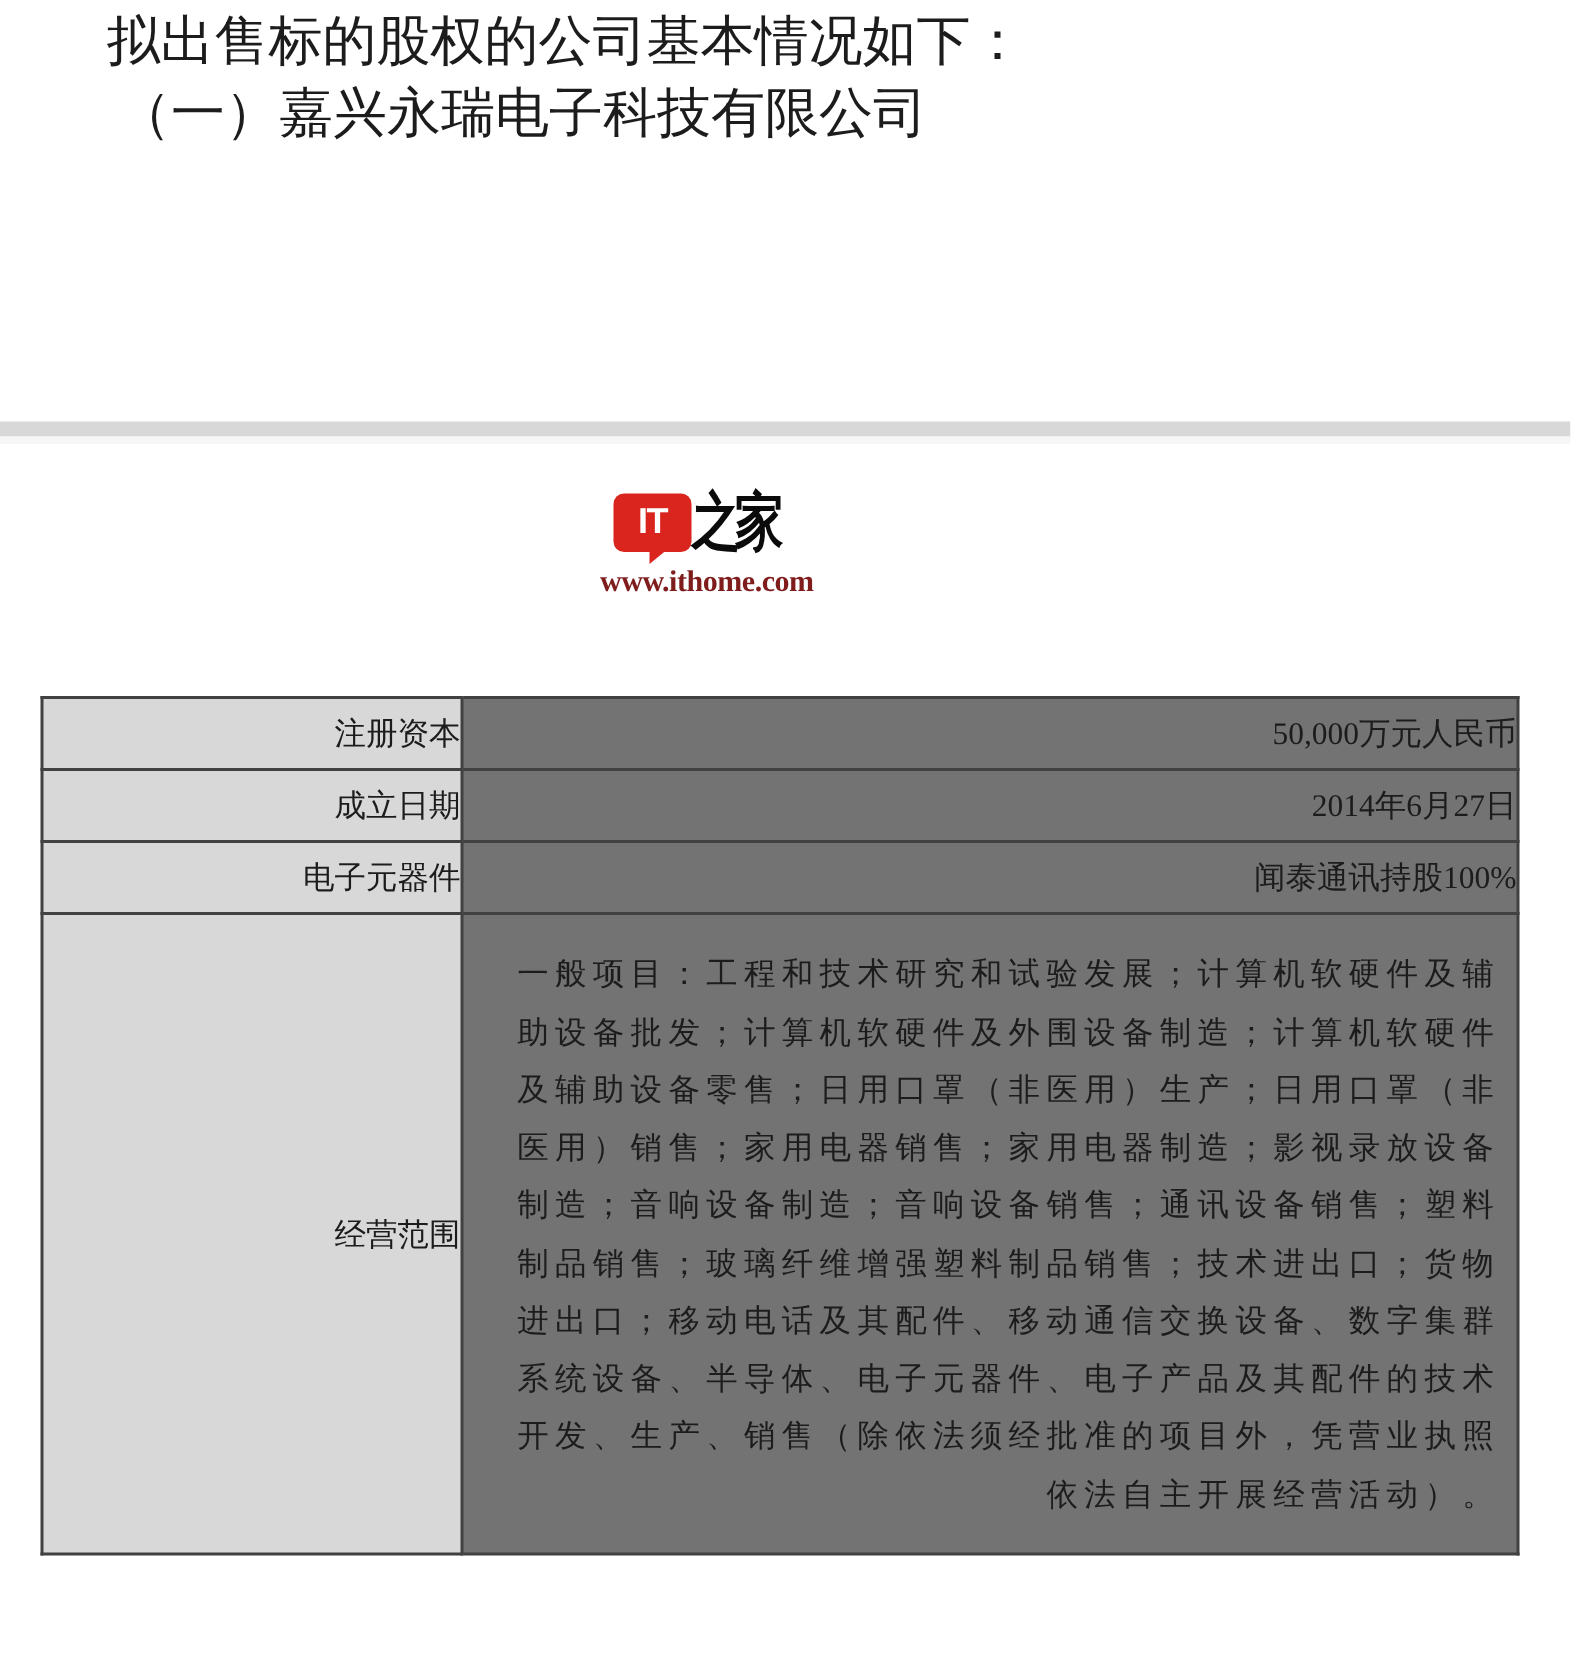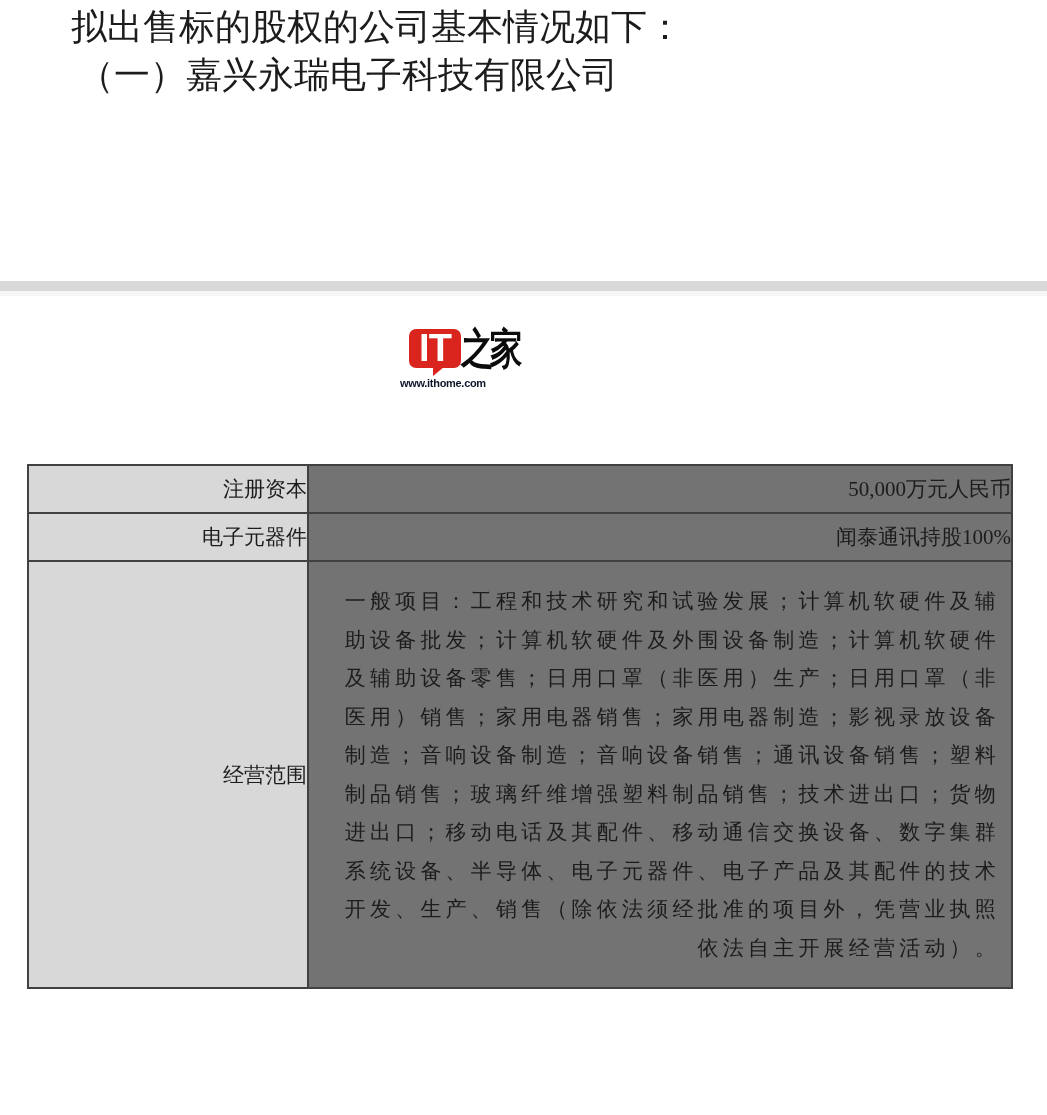--- a/index.html
+++ b/index.html
@@ -24,37 +24,37 @@
   .divider-soft{position:absolute;left:0;top:291px;width:1047px;height:5px;background:#f6f6f6;}
 
   
   .logo-bubble{
     position:absolute;left:409px;top:329px;width:52px;height:39px;
     background:var(--brand_red);border-radius:7px;
     display:flex;align-items:center;justify-content:center;
   }
   .logo-bubble .it{
     color:#fff;font-family:"Liberation Sans","DejaVu Sans",sans-serif;
-    font-weight:bold;font-size:38px;letter-spacing:-1px;line-height:1;
+    font-weight:bold;font-size:24px;letter-spacing:-1px;line-height:1;
     padding-bottom:2px;
   }
   .logo-tail{
     position:absolute;left:433px;top:367px;width:0;height:0;
     border-top:9px solid var(--brand_red);border-right:11px solid transparent;
   }
   .logo-zhijia{
     position:absolute;left:461px;top:326px;width:60px;
     font-size:42px;line-height:46px;font-weight:900;color:#0b0b0b;
     letter-spacing:-5px;transform:scaleX(.78);transform-origin:left top;
     font-family:"Liberation Serif","DejaVu Serif",serif;white-space:nowrap;
   }
   .logo-url{
     position:absolute;left:400px;top:377px;
-    font-family:Liberation Sans, sans-serif;
-    font-weight:bold;font-size:11px;letter-spacing:-.3px;color:#0f172a;
+    font-family:Liberation Serif, serif;
+    font-weight:bold;font-size:20px;letter-spacing:-.3px;color:#7f1d1d;
     white-space:nowrap;
   }
 
   
   table.info{
     position:absolute;left:27px;top:464px;width:986px;
     border-collapse:collapse;table-layout:fixed;
   }
   table.info th,table.info td{
     border:2px solid var(--border_dark);
@@ -89,20 +89,24 @@
 <div class="logo-zhijia">之家</div>
 <div class="logo-url">www.ithome.com</div>
 
 <table class="info">
   <tbody>
     <tr class="r">
       <th>注册资本</th>
       <td>50,000万元人民币</td>
     </tr>
     <tr class="r">
+      <th>成立日期</th>
+      <td>2014年6月27日</td>
+    </tr>
+    <tr class="r">
       <th>电子元器件</th>
       <td>闻泰通讯持股100%</td>
     </tr>
     <tr class="r-tall">
       <th>经营范围</th>
       <td class="scope">一般项目：工程和技术研究和试验发展；计算机软硬件及辅助设备批发；计算机软硬件及外围设备制造；计算机软硬件及辅助设备零售；日用口罩（非医用）生产；日用口罩（非医用）销售；家用电器销售；家用电器制造；影视录放设备制造；音响设备制造；音响设备销售；通讯设备销售；塑料制品销售；玻璃纤维增强塑料制品销售；技术进出口；货物进出口；移动电话及其配件、移动通信交换设备、数字集群系统设备、半导体、电子元器件、电子产品及其配件的技术开发、生产、销售（除依法须经批准的项目外，凭营业执照依法自主开展经营活动）。</td>
     </tr>
   </tbody>
 </table>
 

